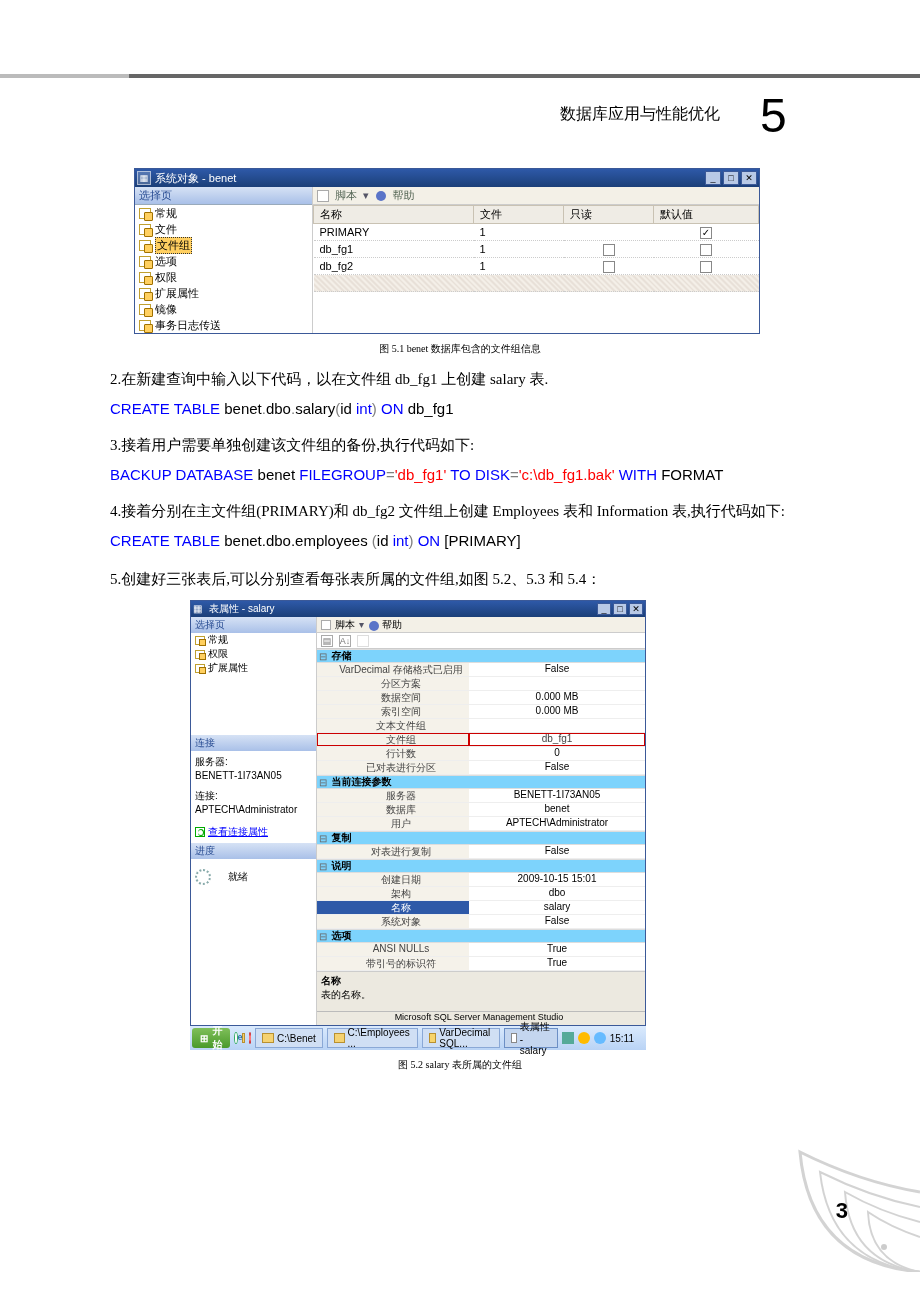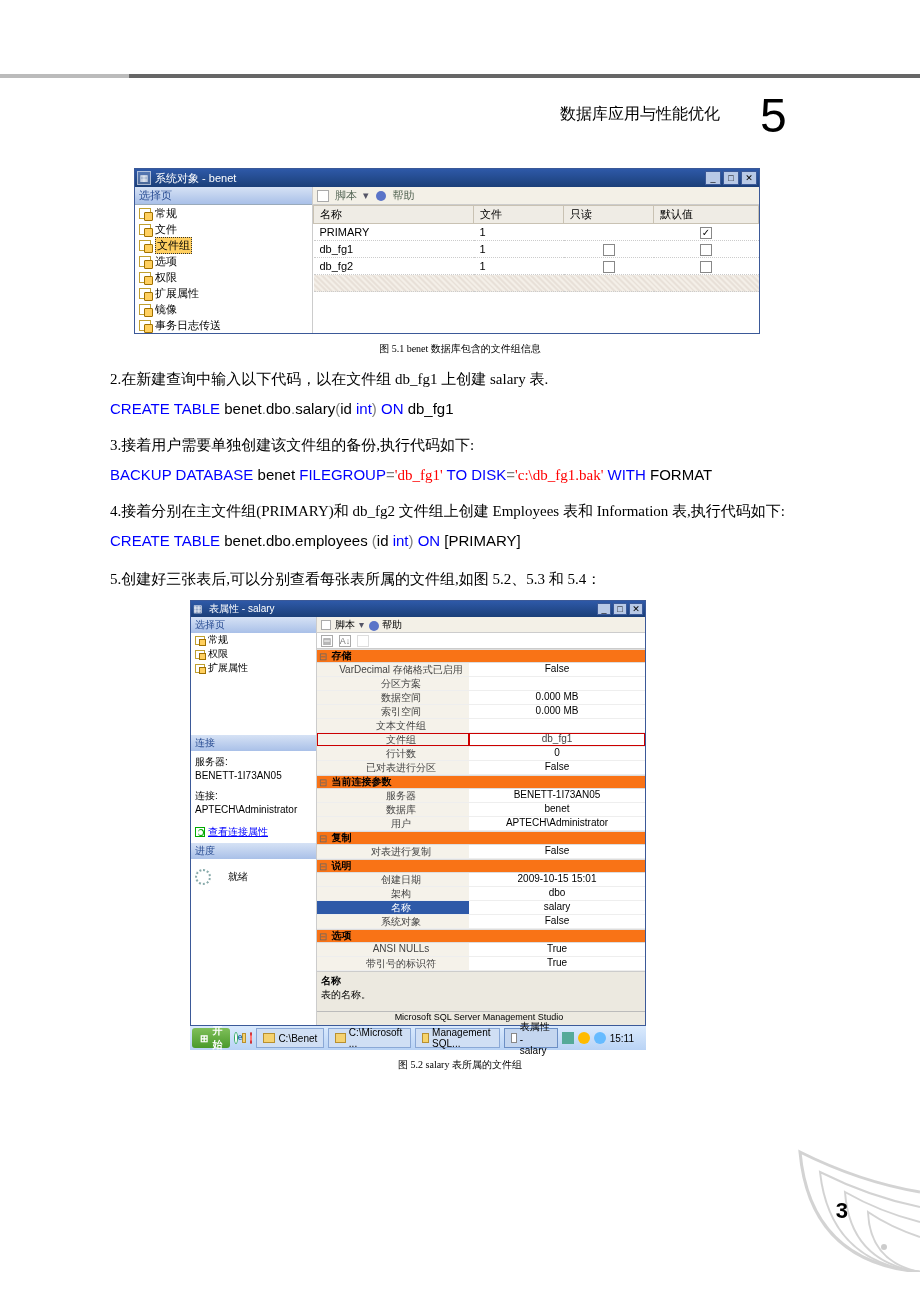--- a/index.html
+++ b/index.html
@@ -96,21 +96,21 @@
   .db-table td.cb { text-align:center; }
   .chk{display:inline-block;width:12px;height:12px;border:1px solid #888;background:#fff;vertical-align:middle;}
   .chk.on::after{content:"✓";font-size:10px;color:#000;display:block;line-height:10px;}
   .hatched { background: repeating-linear-gradient(45deg,#e8e0d8,#e8e0d8 2px,#f4efe8 2px,#f4efe8 4px); height:18px;}
   
   .caption { text-align:center; font-size:10px; margin-top:8px;}
   .para { font-size:15px; line-height:26px; text-indent:2em; margin-top:10px;}
   .para.no-indent { text-indent:0; }
   .code-line { font-family:Arial,sans-serif; font-size:15px; line-height:26px; margin-left:2em; margin-top:4px;}
   .kw { color:#0000ff; }
-  .str { color:#ff0000;font-family:Liberation Serif, serif; }
+  .str { color:#ff0000; }
   .gray { color:#808080;}
   
   .tp-wrap { margin-left:110px; margin-top:8px; width:456px; font-family: "SimSun", Tahoma, sans-serif;}
   .tp-win { border:1px solid #3b5998; font-size:10px;}
   .tp-titlebar {
     background: linear-gradient(#2e59a8, #1b3f78); color:#fff; height:16px;
     display:flex; justify-content:space-between; align-items:center; padding:0 2px;
   }
   .tp-body { display:flex; background:#fff;}
   .tp-side { width:126px; border-right:1px solid #ccc;}
@@ -125,21 +125,21 @@
   .tp-ref::after{content:"";position:absolute;left:2px;top:1px;width:5px;height:5px;border:1px solid #0a0;border-radius:50%;border-left:transparent;}
   .tp-side-prog-h{background:linear-gradient(#d6e2f5,#a9c0e8);height:16px;color:#264a91;padding-left:4px;display:flex;align-items:center;}
   .tp-prog{display:flex;align-items:center;gap:17px;padding:10px 4px;}
   .tp-prog-c{width:16px;height:16px;border:2px dotted #8aa;border-radius:50%;}
   .tp-main{flex:1;}
   .tp-tb{height:16px;background:#f3f0e7;border-bottom:1px solid #ccc;display:flex;align-items:center;gap:4px;padding-left:4px;}
   .tp-tb .tb-ic{width:10px;height:10px;}
   .tp-ctrl{height:16px;border-bottom:1px solid #ccc;display:flex;align-items:center;padding-left:4px;gap:6px;color:#777;}
   .tp-ctrl-b{width:12px;height:12px;border:1px solid #aaa;display:flex;align-items:center;justify-content:center;font-size:9px;}
   .tp-grid{font-size:10px;}
-  .tp-sect{background:#f97316;display:flex;align-items:center;height:14px;padding-left:2px;font-weight:bold;border-top:1px solid #ddd;border-bottom:1px solid #ddd;}
+  .tp-sect{background:#7dd3fc;display:flex;align-items:center;height:14px;padding-left:2px;font-weight:bold;border-top:1px solid #ddd;border-bottom:1px solid #ddd;}
   .tp-sect::before{content:"⊟";font-weight:normal;margin-right:4px;color:#666;}
   .tp-row{display:flex;height:14px;border-bottom:1px solid #eee;text-align:center;}
   .tp-row .k{width:152px;padding-left:16px;background:#f5f2ea;color:#444;}
   .tp-row .v{flex:1;padding-left:0;}
   .tp-row.hl .k{outline:1px solid #c00;outline-offset:-1px;}
   .tp-row.hl .v{outline:1px solid #c00;outline-offset:-1px;color:#444;}
   .tp-row.sel .k{background:#2e59a8;color:#fff;}
   .tp-desc{background:#ece9e0;height:40px;padding:2px 4px;border-top:1px solid #ccc;}
   .tp-desc .dt{font-weight:bold;}
   .tp-status{height:14px;background:#ece9e0;font-size:9px;text-align:center;padding-right:4px;border-top:1px solid #bbb;}
@@ -437,25 +437,25 @@
         </div>
       <span class="tb-e"></span>
       <span class="tb-folder"></span>
       <span style="width:12px;height:12px;background:radial-gradient(circle,#f77 30%,#c00 70%);border-radius:50%"></span>
       <div class="tb-item">
           <span class="tb-folder"></span>
           <span>C:\Benet</span>
         </div>
       <div class="tb-item">
           <span class="tb-folder"></span>
-          <span>C:\Microsoft ...</span>
+          <span>C:\Employees ...</span>
         </div>
       <div class="tb-item">
           <span style="width:10px;height:10px;background:#f7d46b;border:1px solid #b89030"></span>
-          <span>Management SQL...</span>
+          <span>VarDecimal SQL...</span>
         </div>
       <div class="tb-item active">
           <span style="width:10px;height:10px;background:#fff;border:1px solid #888"></span>
           <span>表属性 - salary</span>
         </div>
       <div class="tb-tray">
         <span class="tray-i" style="background:#5a9"></span>
         <span class="tray-i" style="background:#fb0;border-radius:50%"></span>
         <span class="tray-i" style="background:#6bf;border-radius:50%"></span>
         <span>15:11</span>

